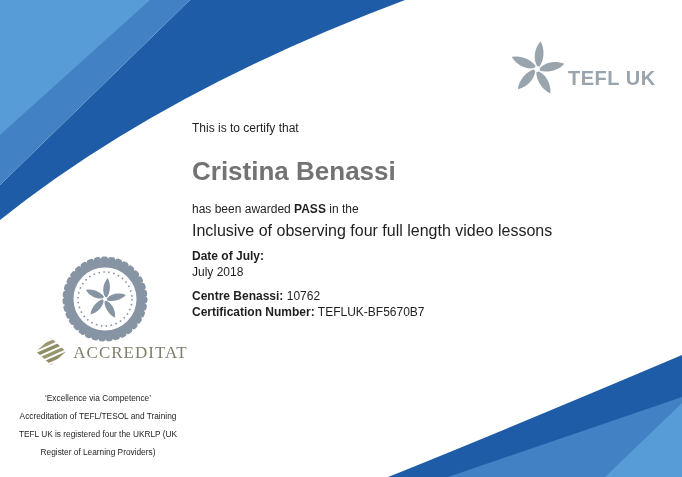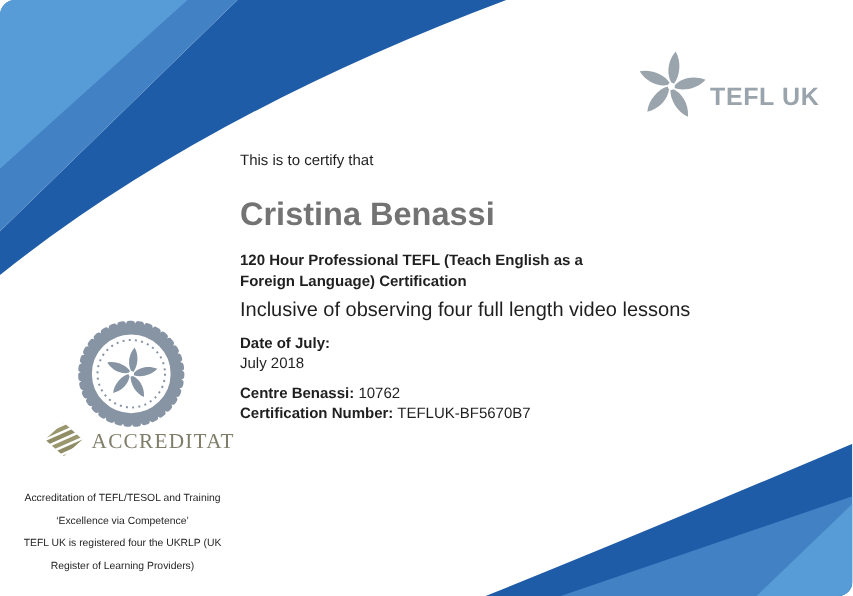--- a/index.html
+++ b/index.html
@@ -1,18 +1,18 @@
 <!DOCTYPE html>
 <html><head>
 <meta charset="utf-8">
 <style>
   html,body{margin:0;padding:0;background:#fff;}
   .certificate{
     position:relative;width:682px;height:477px;overflow:hidden;background:#ffffff;
-    font-family:"Liberation Sans",sans-serif;color:#1f1f1f;border-radius:12px;
+    font-family:"Liberation Sans",sans-serif;color:#1f1f1f;
   }
   .ribbons{position:absolute;left:0;top:0;width:682px;height:477px;pointer-events:none;}
 
   
   .brand-logo{position:absolute;left:508px;top:40px;display:flex;align-items:flex-start;}
   .brand-logo svg{display:block;}
   .brand-name{margin-top:27px;margin-left:2px;font-size:20px;font-weight:bold;
     letter-spacing:.5px;color:#9aa4ac;white-space:nowrap;}
 
   
@@ -75,24 +75,21 @@
   <div class="brand-logo">
     <svg width="58" height="58" viewBox="-50 -50 100 100">
       <use href="#pinwheel" x="-50" y="-50" width="100" height="100" fill="#9aa4ac"></use>
     </svg>
     <span class="brand-name">TEFL UK</span>
   </div>
 
   <div class="main-column">
     <p class="certify-line">This is to certify that</p>
     <h1 class="recipient-name">Cristina Benassi</h1>
-    <p class="course-title">
-      <span>120 Hour Professional TEFL (Teach English as a</span>
-      <span>Foreign Language) Certification</span>
-    </p>
+    <p class="award-line"><span>has been awarded</span> <b>PASS</b> <span>in the</span></p>
     <p class="inclusive-line">Inclusive of observing four full length video lessons</p>
     <p class="date-block">
       <b>Date of July:</b>
       <span>July 2018</span>
     </p>
     <p class="numbers-block">
       <span class="num-line"><b>Centre Benassi:</b> <span>10762</span></span>
       <span class="num-line"><b>Certification Number:</b> <span>TEFLUK-BF5670B7</span></span>
     </p>
   </div>
@@ -123,20 +120,20 @@
             <rect x="-8" y="14.2" width="46" height="3.4" fill="#9a976f"></rect>
             <rect x="-8" y="19.6" width="46" height="3.4" fill="#8F8C66"></rect>
             <rect x="-8" y="25" width="46" height="3.4" fill="#9a976f"></rect>
           </g>
         </g>
       </svg>
       <span class="accreditat-name">ACCREDITAT</span>
     </div>
 
     <div class="accreditation-text">
+      <div>‘Excellence via Competence’</div>
       <div>Accreditation of TEFL/TESOL and Training</div>
-      <div>‘Excellence via Competence’</div>
       <div>TEFL UK is registered four the UKRLP (UK</div>
       <div>Register of Learning Providers)</div>
     </div>
   </div>
 
 </div>
 
 </body></html>

